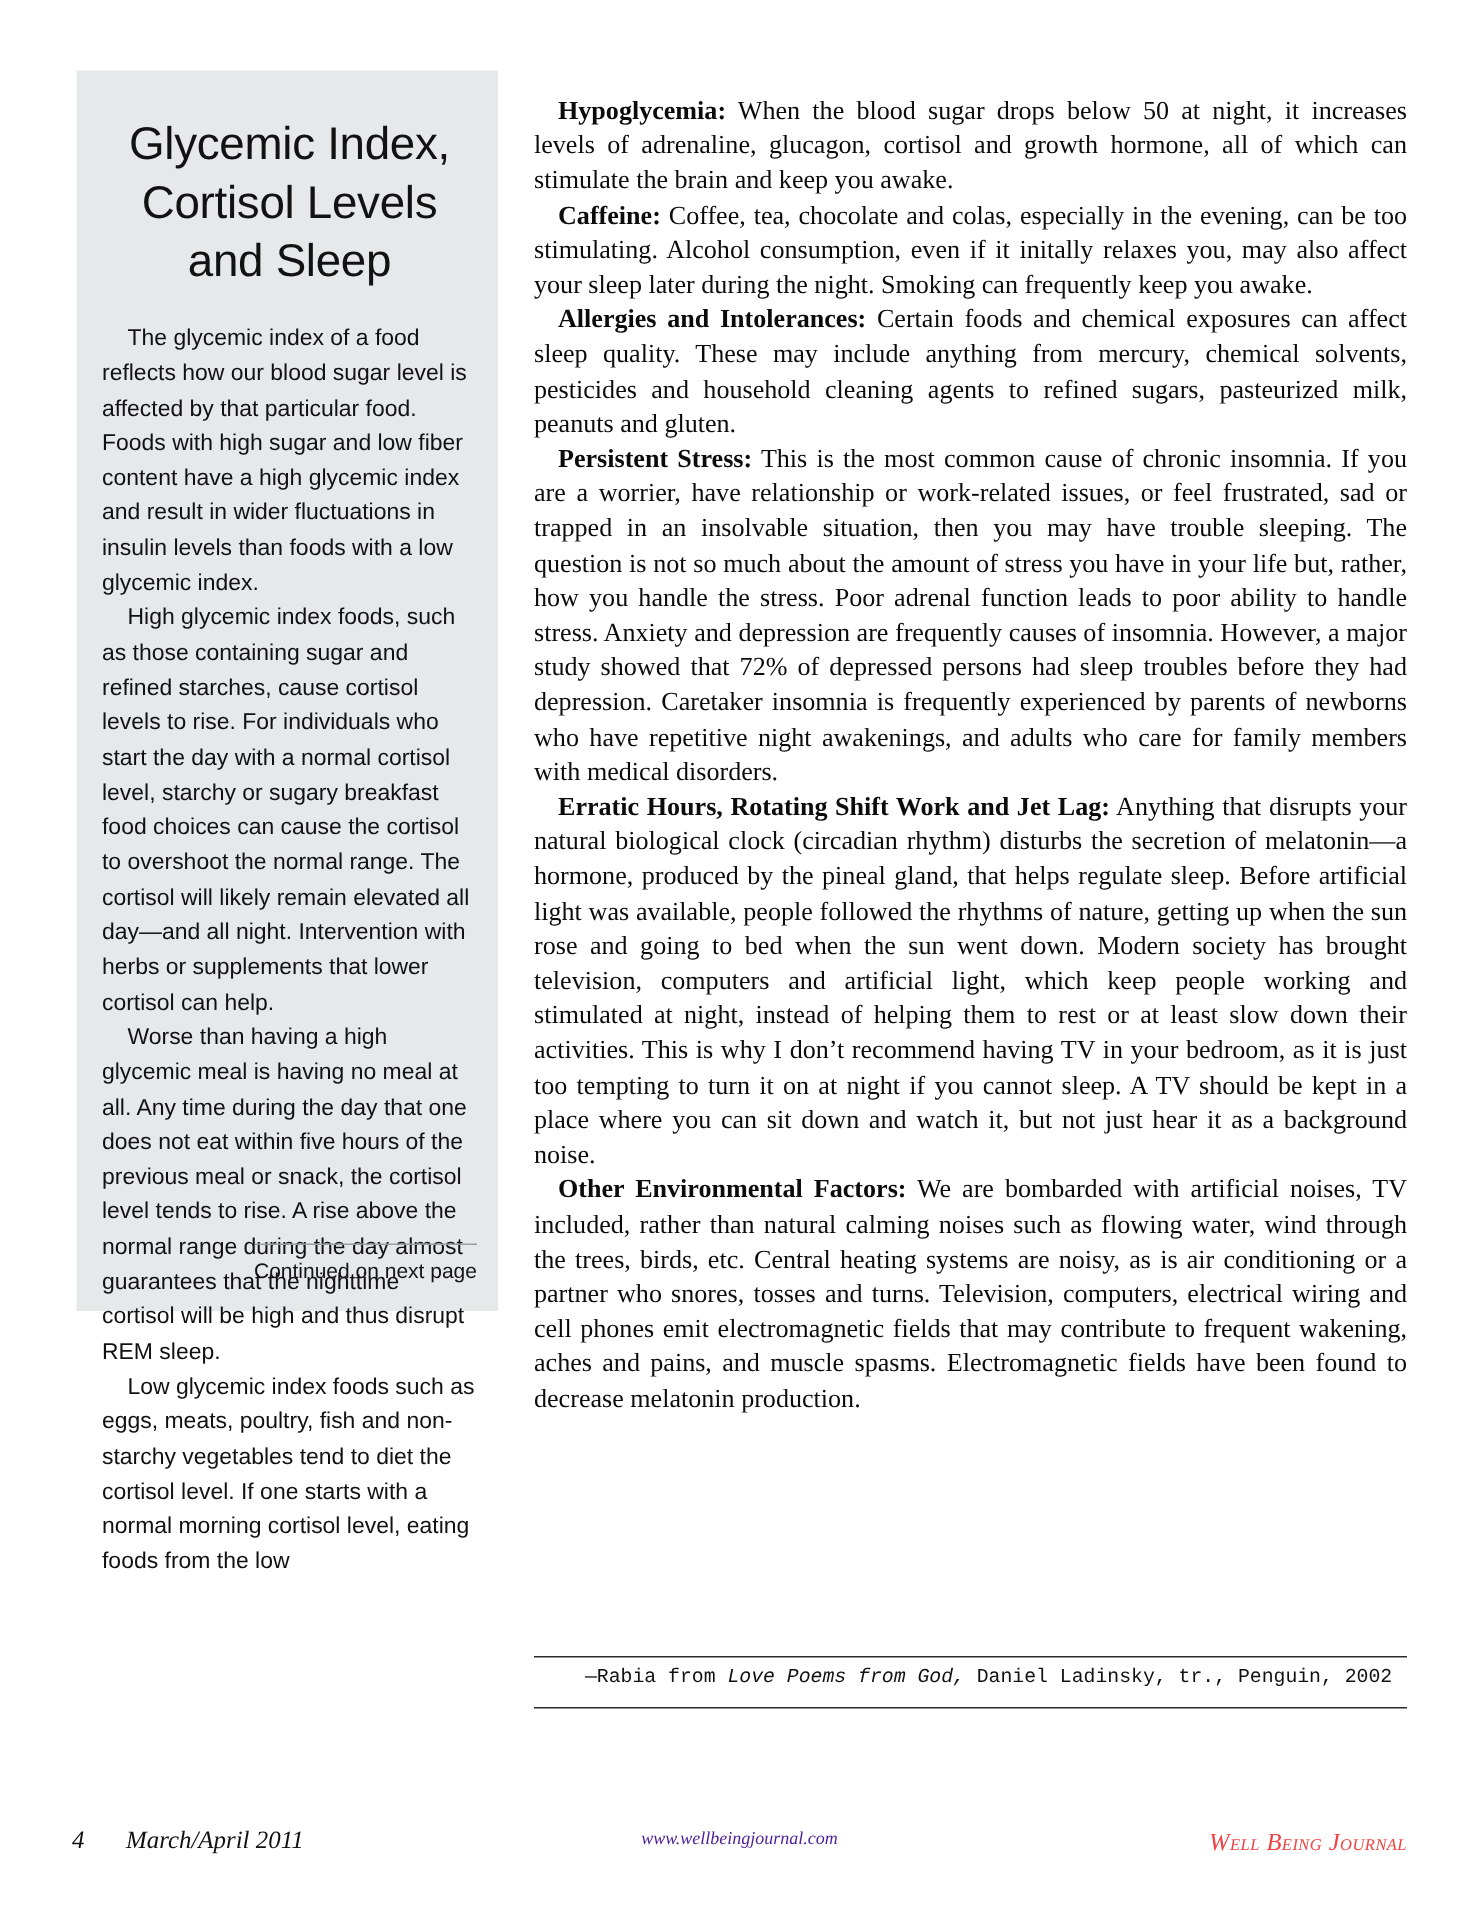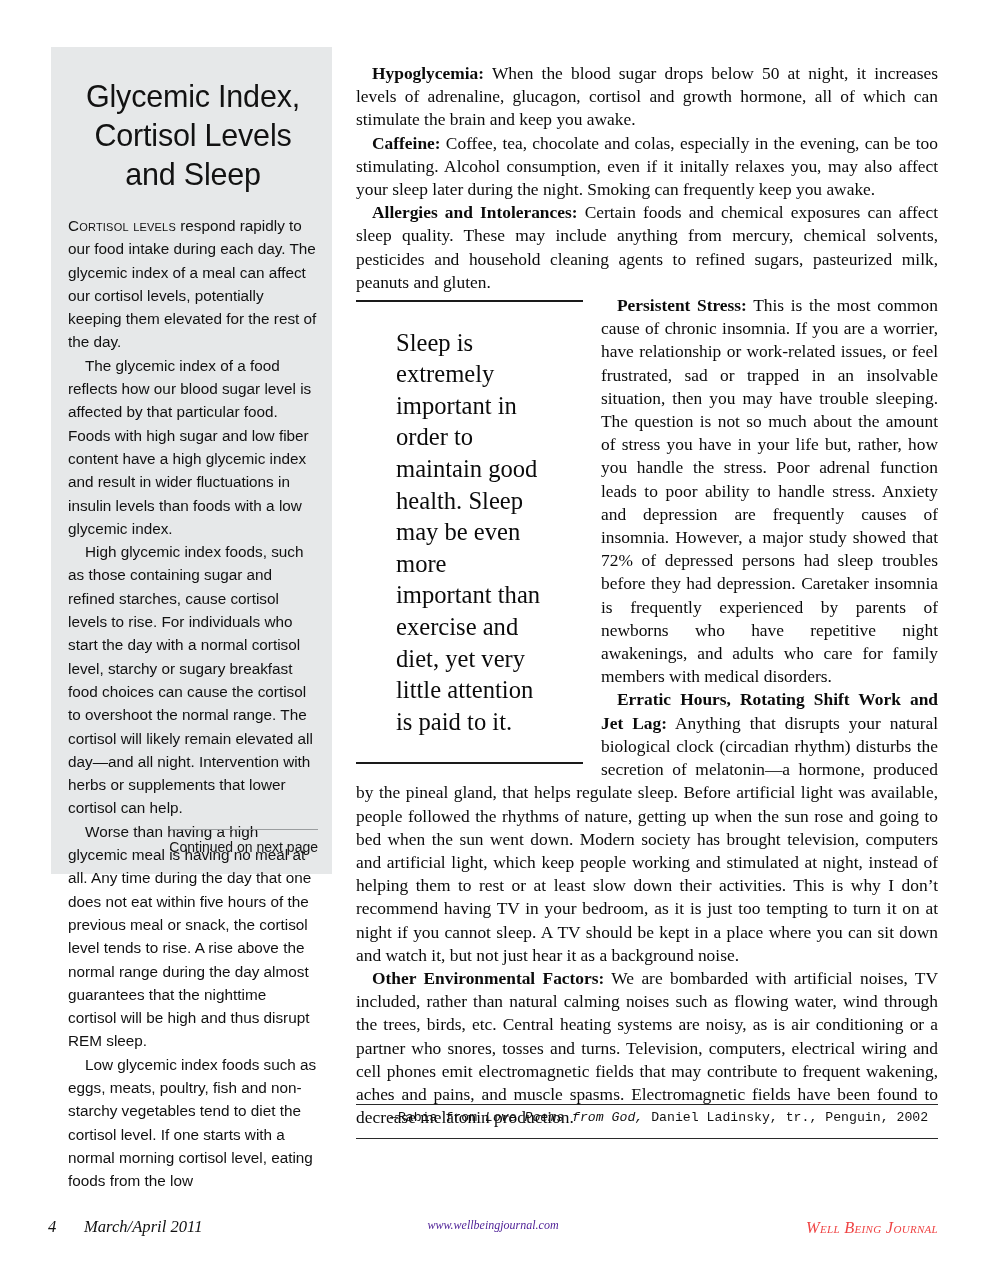--- a/index.html
+++ b/index.html
@@ -220,21 +220,20 @@
   <aside class="sidebar">
     <div class="sidebar-inner">
 
       <h1 class="sb-title">
         <span class="tl">Glycemic Index,</span>
         <span class="tl">Cortisol Levels</span>
         <span class="tl">and Sleep</span>
       </h1>
 
       <div class="sb-body">
-        <p class="first"><span class="sb-smallcaps">Cortisol levels</span><span> respond rapidly to our food intake during each day. The glycemic index of a meal can affect our cortisol levels, potentially keeping them elevated for the rest of the day.</span></p>
         <p>The glycemic index of a food reflects how our blood sugar level is affected by that particular food. Foods with high sugar and low fiber content have a high glycemic index and result in wider fluctuations in insulin levels than foods with a low glycemic index.</p>
         <p>High glycemic index foods, such as those containing sugar and refined starches, cause cortisol levels to rise. For individuals who start the day with a normal cortisol level, starchy or sugary breakfast food choices can cause the cortisol to overshoot the normal range. The cortisol will likely remain elevated all day—and all night. Intervention with herbs or supplements that lower cortisol can help.</p>
         <p>Worse than having a high glycemic meal is having no meal at all. Any time during the day that one does not eat within five hours of the previous meal or snack, the cortisol level tends to rise. A rise above the normal range during the day almost guarantees that the nighttime cortisol will be high and thus disrupt REM sleep.</p>
         <p>Low glycemic index foods such as eggs, meats, poultry, fish and non-starchy vegetables tend to diet the cortisol level. If one starts with a normal morning cortisol level, eating foods from the low</p>
       </div>
     </div>
 
     <div class="sb-footer">
       <div class="sb-rule"></div>
       <div class="sb-cont">Continued on next page</div>
@@ -246,25 +245,20 @@
 
       <p><b class="lead">Hypoglycemia:</b><span> When the blood sugar drops below 50 at night, it increases levels of adrenaline, glucagon, cortisol and growth hormone, all of which can stimulate the brain and keep you awake.</span></p>
 
       <p><b class="lead">Caffeine:</b><span> Coffee, tea, chocolate and colas, especially in the evening, can be too stimulating. Alcohol consumption, even if it initally relaxes you, may also affect your sleep later during the night. Smoking can frequently keep you awake.</span></p>
 
       <p><b class="lead">Allergies and Intolerances:</b><span> Certain foods and chemical exposures can affect sleep quality. These may include anything from mercury, chemical solvents, pesticides and household cleaning agents to refined sugars, pasteurized milk, peanuts and gluten.</span></p>
 
 
       <div class="quote-wrap">
 
-        <figure class="pullquote">
-          <div class="pq-rule-top"></div>
-          <blockquote class="pq-text">Sleep is extremely important in order to maintain good health. Sleep may be even more important than exercise and diet, yet very little attention is paid to it.</blockquote>
-          <div class="pq-rule-bottom"></div>
-        </figure>
 
         <p><b class="lead">Persistent Stress:</b><span> This is the most common cause of chronic insomnia. If you are a worrier, have relationship or work-related issues, or feel frustrated, sad or trapped in an insolvable situation, then you may have trouble sleeping. The question is not so much about the amount of stress you have in your life but, rather, how you handle the stress. Poor adrenal function leads to poor ability to handle stress. Anxiety and depression are frequently causes of insomnia. However, a major study showed that 72% of depressed persons had sleep troubles before they had depression. Caretaker insomnia is frequently experienced by parents of newborns who have repetitive night awakenings, and adults who care for family members with medical disorders.</span></p>
 
         <p><b class="lead">Erratic Hours, Rotating Shift Work and Jet Lag:</b><span> Anything that disrupts your natural biological clock (circadian rhythm) disturbs the secretion of melatonin—a hormone, produced by the pineal gland, that helps regulate sleep. Before artificial light was available, people followed the rhythms of nature, getting up when the sun rose and going to bed when the sun went down. Modern society has brought television, computers and artificial light, which keep people working and stimulated at night, instead of helping them to rest or at least slow down their activities. This is why I don’t recommend having TV in your bedroom, as it is just too tempting to turn it on at night if you cannot sleep. A TV should be kept in a place where you can sit down and watch it, but not just hear it as a background noise.</span></p>
 
       </div>
 
       <p><b class="lead">Other Environmental Factors:</b><span> We are bombarded with artificial noises, TV included, rather than natural calming noises such as flowing water, wind through the trees, birds, etc. Central heating systems are noisy, as is air conditioning or a partner who snores, tosses and turns. Television, computers, electrical wiring and cell phones emit electromagnetic fields that may contribute to frequent wakening, aches and pains, and muscle spasms. Electromagnetic fields have been found to decrease melatonin production.</span></p>
 
     </div>

